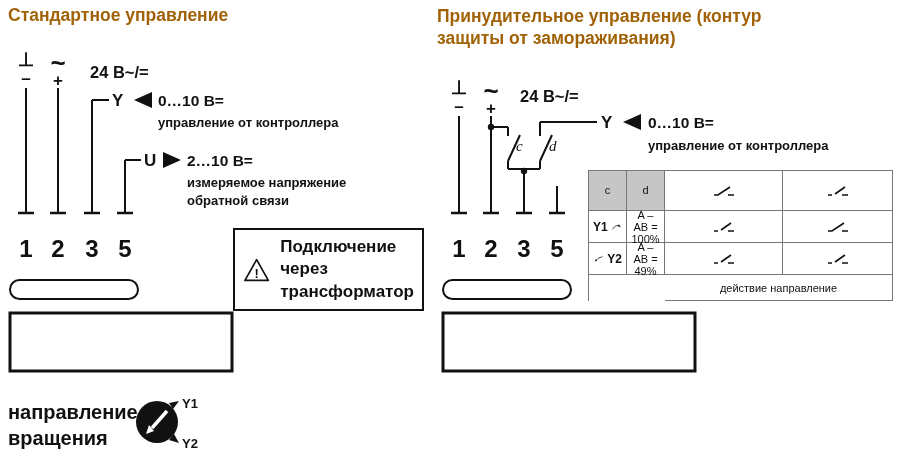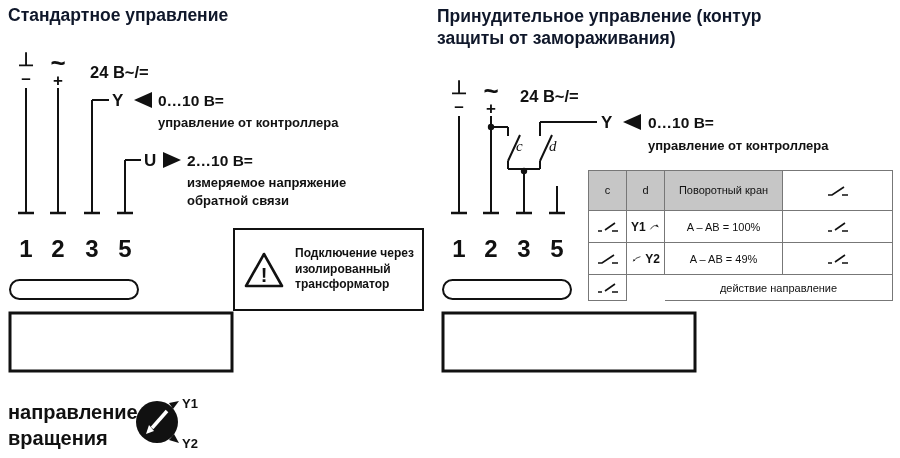--- a/index.html
+++ b/index.html
@@ -1,19 +1,19 @@
 <!DOCTYPE html>
 <html><head>
 <meta charset="utf-8">
 <style>
   html,body { margin:0; padding:0; background:#fff; }
   .canvas { position:relative; width:900px; height:458px; background:#ffffff;
             font-family:"Liberation Sans", sans-serif; color:#111; overflow:hidden; }
 
-  .title { position:absolute; font-weight:bold; font-size:17.5px; line-height:1.25; color:#0f172a; }
+  .title { position:absolute; font-weight:bold; font-size:17.5px; line-height:1.25; color:#a16207; }
 
   svg.layer { position:absolute; left:0; top:0; }
 
   
   text { stroke:none; fill:#111; }
   .sym  { font:bold 19px "Liberation Sans", sans-serif; }
   .tld  { font:bold 26px "Liberation Sans", sans-serif; }
   .sign { font:bold 17px "Liberation Sans", sans-serif; }
   .pw   { font:bold 16.5px "Liberation Sans", sans-serif; }
   .lbl  { font:bold 17px "Liberation Sans", sans-serif; }
@@ -26,21 +26,21 @@
   .wire { stroke:#111; stroke-width:2; fill:none; }
   .tickl{ stroke:#111; stroke-width:2.4; fill:none; }
   .pill { fill:#fff; stroke:#111; stroke-width:2; }
   .dev  { fill:#fff; stroke:#111; stroke-width:3; }
   .fillb{ fill:#111; stroke:none; }
   .dot  { fill:#111; stroke:none; }
 
   .warning-box { position:absolute; left:233px; top:228px; width:191px; height:83px;
                  border:2px solid #111; box-sizing:border-box; display:flex; align-items:center;
                  gap:10px; padding:6px 8px; background:#fff; }
-  .warning-text { font-weight:bold; font-size:12px; line-height:1.32; }
+  .warning-text { font-weight:bold; font-size:17px; line-height:1.32; }
 
   .rot-label { position:absolute; left:8px; top:399px; width:125px;
                font-weight:bold; font-size:20px; line-height:1.3; }
 
   .ctl-table { position:absolute; left:588px; top:170px;
                display:grid; grid-template-columns:38px 38px 118px 110px;
                grid-template-rows:40px 32px 32px 26px;
                border-left:1px solid #777; border-top:1px solid #777;
                font-size:11px; background:#fff; }
   .ct { border-right:1px solid #777; border-bottom:1px solid #777;
@@ -174,31 +174,29 @@
     </g>
   </svg>
 
   <div class="warning-box">
     <svg width="42" height="38" viewBox="0 0 42 38">
       <polygon points="21,3 39,35 3,35" fill="none" stroke="#111" stroke-width="2.6" stroke-linejoin="round"></polygon>
       <text x="21" y="31" text-anchor="middle" style="font:bold 20px 'Liberation Sans',sans-serif;">!</text>
     </svg>
     <div class="warning-text">
       <div>Подключение через</div>
-      <div>изолированный</div>
       <div>трансформатор</div>
     </div>
   </div>
 
   <div class="rot-label">направление вращения</div>
 
   <div class="ctl-table">
     <div class="ct hd">c</div>
     <div class="ct hd">d</div>
-    <div class="ct hd">Поворотный кран</div>
 
     <div class="ct">
       <svg width="22" height="14" viewBox="0 0 22 14">
         <path d="M1,11 H5 L17,3 M15,11 H21" stroke="#111" stroke-width="1.6" fill="none"></path>
       </svg>
     </div>
     <div class="ct">
       <svg width="22" height="14" viewBox="0 0 22 14">
         <path d="M1,11 H5 M8,10 L18,3 M15,11 H21" stroke="#111" stroke-width="1.6" fill="none"></path>
       </svg>

